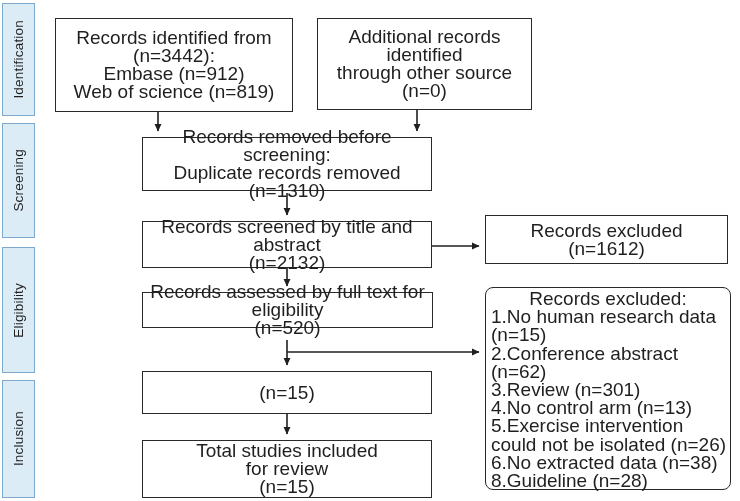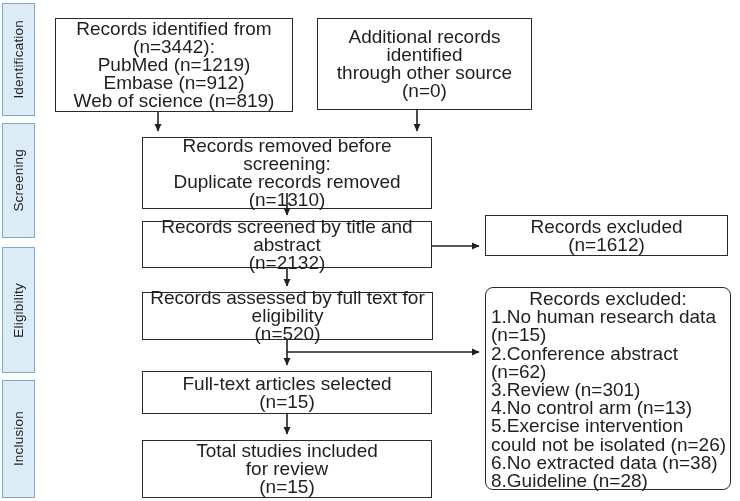--- a/index.html
+++ b/index.html
@@ -46,24 +46,24 @@
     flex-direction: column;
     justify-content: center;
     text-align: center;
     font-size: 19px;
     line-height: 18px;
     color: var(--text);
   }
   .fbox .line { width: 100%; }
   #box-identified       { left: 55px;  top: 18px;  width: 238px; height: 94px; }
   #box-additional       { left: 310px; top: 18px;  width: 215px; height: 92px; margin-left: 7px; }
-  #box-removed          { left: 142px; top: 137px; width: 290px; height: 72px; }
+  #box-removed          { left: 142px; top: 137px; width: 290px; height: 54px; }
   #box-screened         { left: 142px; top: 221px; width: 290px; height: 47px; }
-  #box-excl-screening   { left: 485px; top: 215px; width: 243px; height: 41px; }
-  #box-assessed         { left: 142px; top: 292px; width: 291px; height: 48px; }
+  #box-excl-screening   { left: 485px; top: 215px; width: 243px; height: 49px; }
+  #box-assessed         { left: 142px; top: 292px; width: 291px; height: 36px; }
   #box-excl-fulltext    { left: 485px; top: 287px; width: 246px; height: 203px;
                           justify-content: flex-start; padding-top: 2px; line-height: 18.2px; border-radius: 8px; }
   #box-fulltext         { left: 142px; top: 371px; width: 290px; height: 43px; }
   #box-total            { left: 142px; top: 440px; width: 290px; height: 58px; }
   #box-excl-fulltext .exclusion-item {
     text-align: left;
     padding-left: 5px;
     padding-right: 2px;
   }
   #arrow-layer {
@@ -86,21 +86,20 @@
   </div>
   <div class="stage" style="top:247px; height:126px;">
     <span class="stage-label">Eligibility</span>
   </div>
   <div class="stage" style="top:380px; height:118px;">
     <span class="stage-label">Inclusion</span>
   </div>
 
   <div class="fbox" id="box-identified">
     <div class="line">Records identified from (n=3442):</div>
-    <div class="line">PubMed (n=1219)</div>
     <div class="line">Embase (n=912)</div>
     <div class="line">Web of science (n=819)</div>
   </div>
 
   <div class="fbox" id="box-additional">
     <div class="line">Additional records identified</div>
     <div class="line">through other source</div>
     <div class="line">(n=0)</div>
   </div>
 
@@ -130,21 +129,20 @@
     <div class="line exclusion-item">1.No human research data (n=15)</div>
     <div class="line exclusion-item">2.Conference abstract (n=62)</div>
     <div class="line exclusion-item">3.Review  (n=301)</div>
     <div class="line exclusion-item">4.No control arm (n=13)</div>
     <div class="line exclusion-item">5.Exercise intervention could not be isolated (n=26)</div>
     <div class="line exclusion-item">6.No extracted data (n=38)</div>
     <div class="line exclusion-item">8.Guideline (n=28)</div>
   </div>
 
   <div class="fbox" id="box-fulltext">
-    <div class="line">Full-text articles selected</div>
     <div class="line">(n=15)</div>
   </div>
 
   <div class="fbox" id="box-total">
     <div class="line">Total studies included</div>
     <div class="line">for review</div>
     <div class="line">(n=15)</div>
   </div>
 
   <svg id="arrow-layer" viewBox="0 0 740 501" xmlns="http://www.w3.org/2000/svg">

